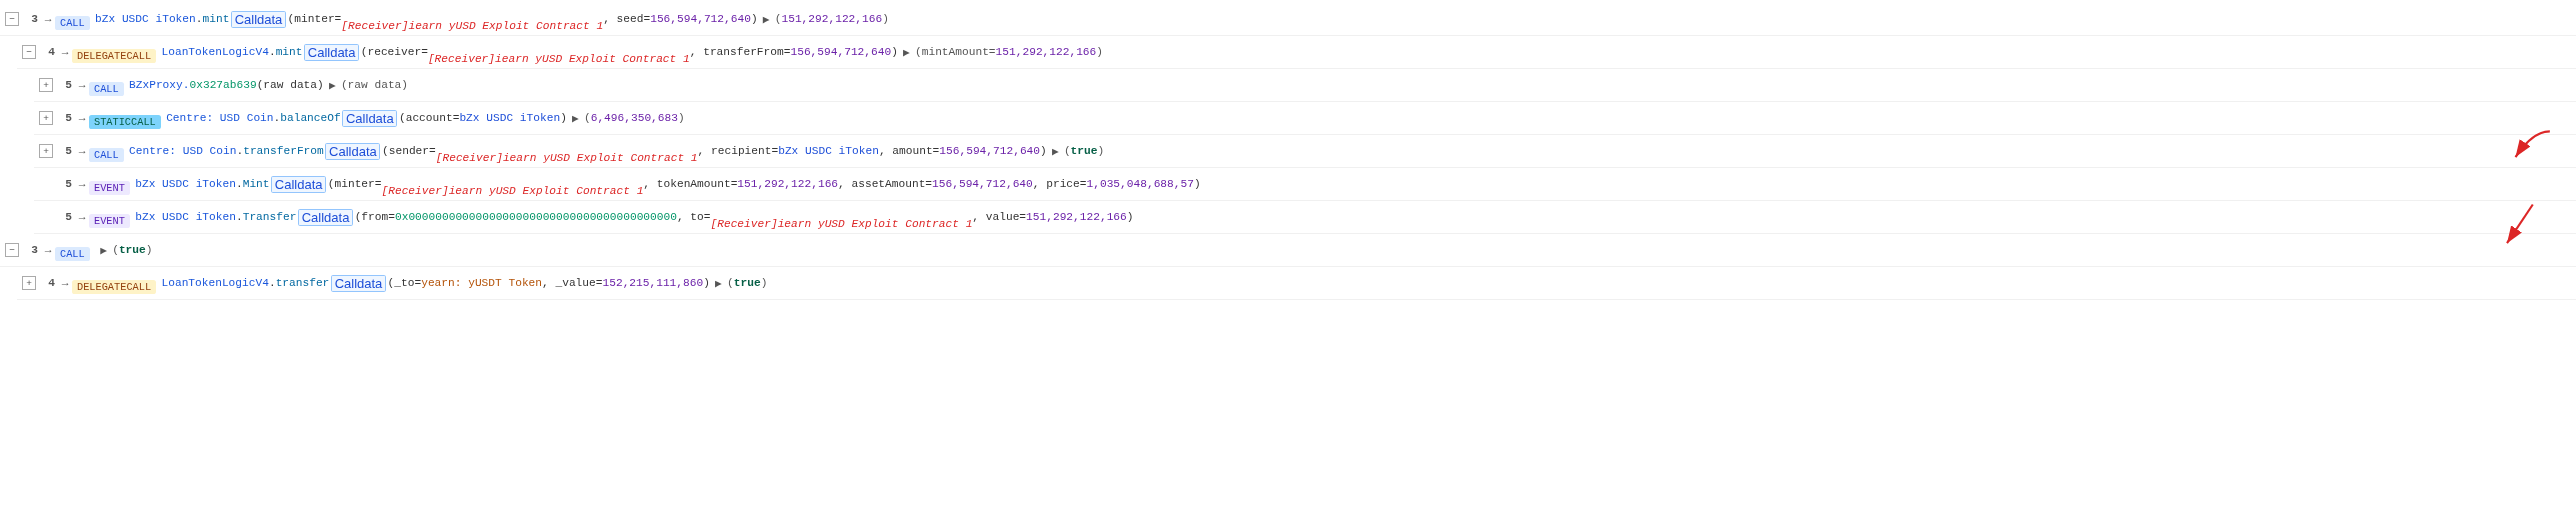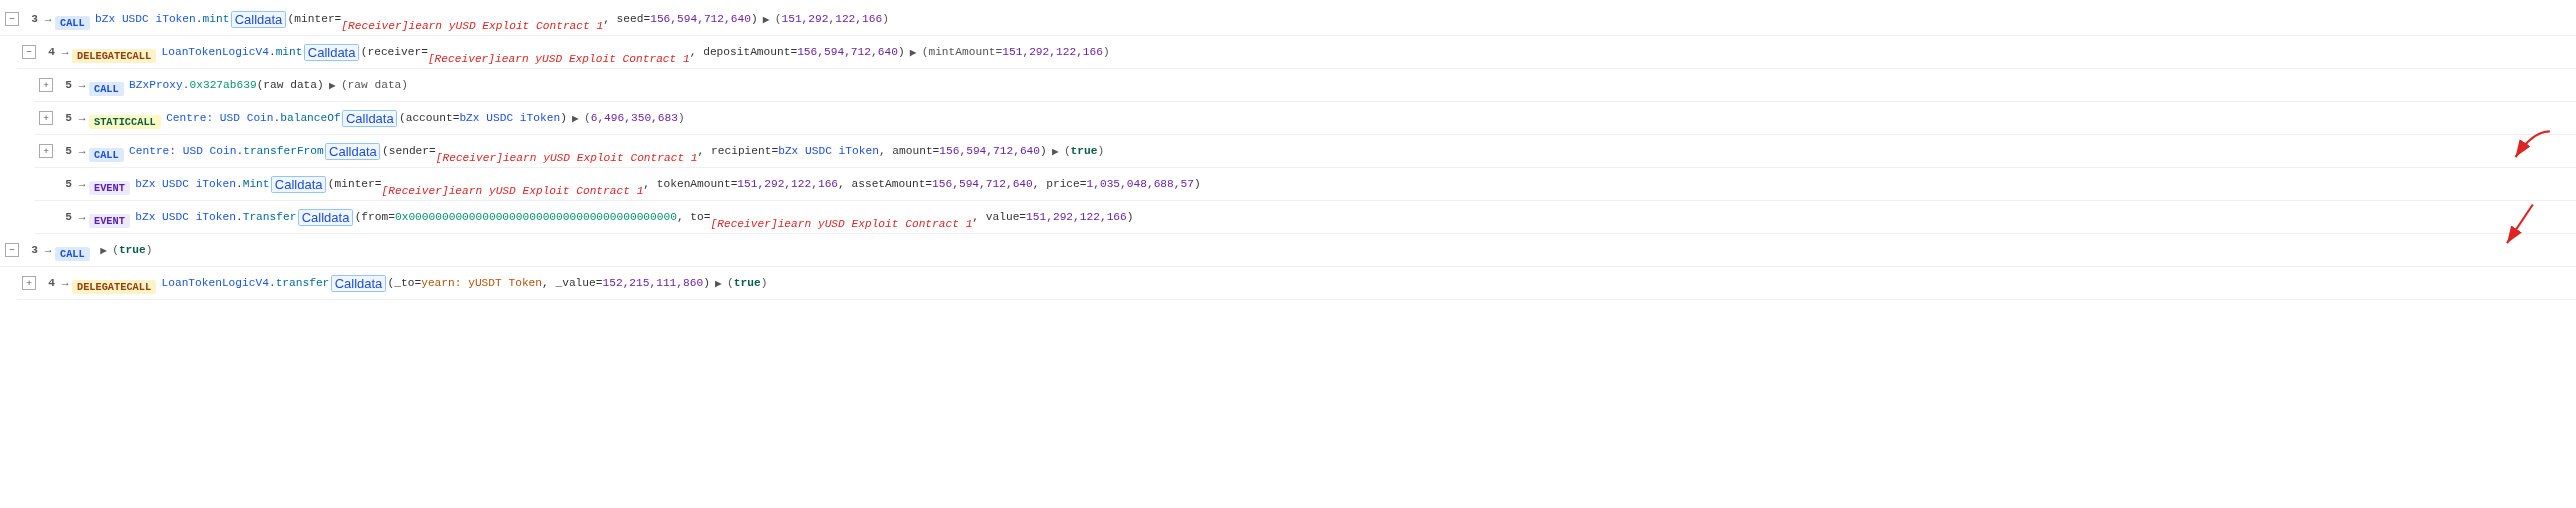--- a/index.html
+++ b/index.html
@@ -50,27 +50,27 @@
     }
     .arrow {
       color: #555;
       margin: 0 3.4px;
     }
     .badge {
       display: inline-block;
       padding: 0.9px 5.2px;
       border-radius: 2.6px;
       font-size: 10.3px;
-      font-weight: bold;
+      font-weight: normal;
       margin-right: 5.2px;
       margin-top: 7px;
     }
     .badge-call { background: #dbeafe; color: #1d4ed8; }
     .badge-delegatecall { background: #fef3c7; color: #92400e; }
-    .badge-staticcall { background: #fef9c3; color: #065f46; }
+    .badge-staticcall { background: #7dd3fc; color: #065f46; }
     .badge-event { background: #ede9fe; color: #5b21b6; }
 
     .contract-name { color: #1a56db; }
     .method-name { color: #0369a1; }
     .address { color: #059669; }
     .param-value-blue { color: #1d4ed8; }
     .param-value-orange { color: #b45309; }
     .param-number { color: #6b21a8; }
 
     .calldata-badge {
@@ -127,21 +127,21 @@
     <span class="expand-btn">−</span>
     <span class="call-index">4</span>
     <span class="arrow">→</span>
     <span class="badge badge-delegatecall">DELEGATECALL</span>
     <span class="contract-name">LoanTokenLogicV4</span>
     <span>.</span>
     <span class="method-name">mint</span>
     <span class="calldata-badge">Calldata</span>
     <span>(receiver=</span>
     <span class="receiver-label">[Receiver]iearn yUSD Exploit Contract 1</span>
-    <span>, depositAmount=</span>
+    <span>, transferFrom=</span>
     <span class="param-number">156,594,712,640</span>
     <span>)</span>
     <span class="result-arrow">▶</span>
     <span class="result-paren">(mintAmount=</span>
     <span class="param-number">151,292,122,166</span>
     <span class="result-paren">)</span>
   </div>
 
   <div class="row indent-2">
     <span class="expand-btn">+</span>

